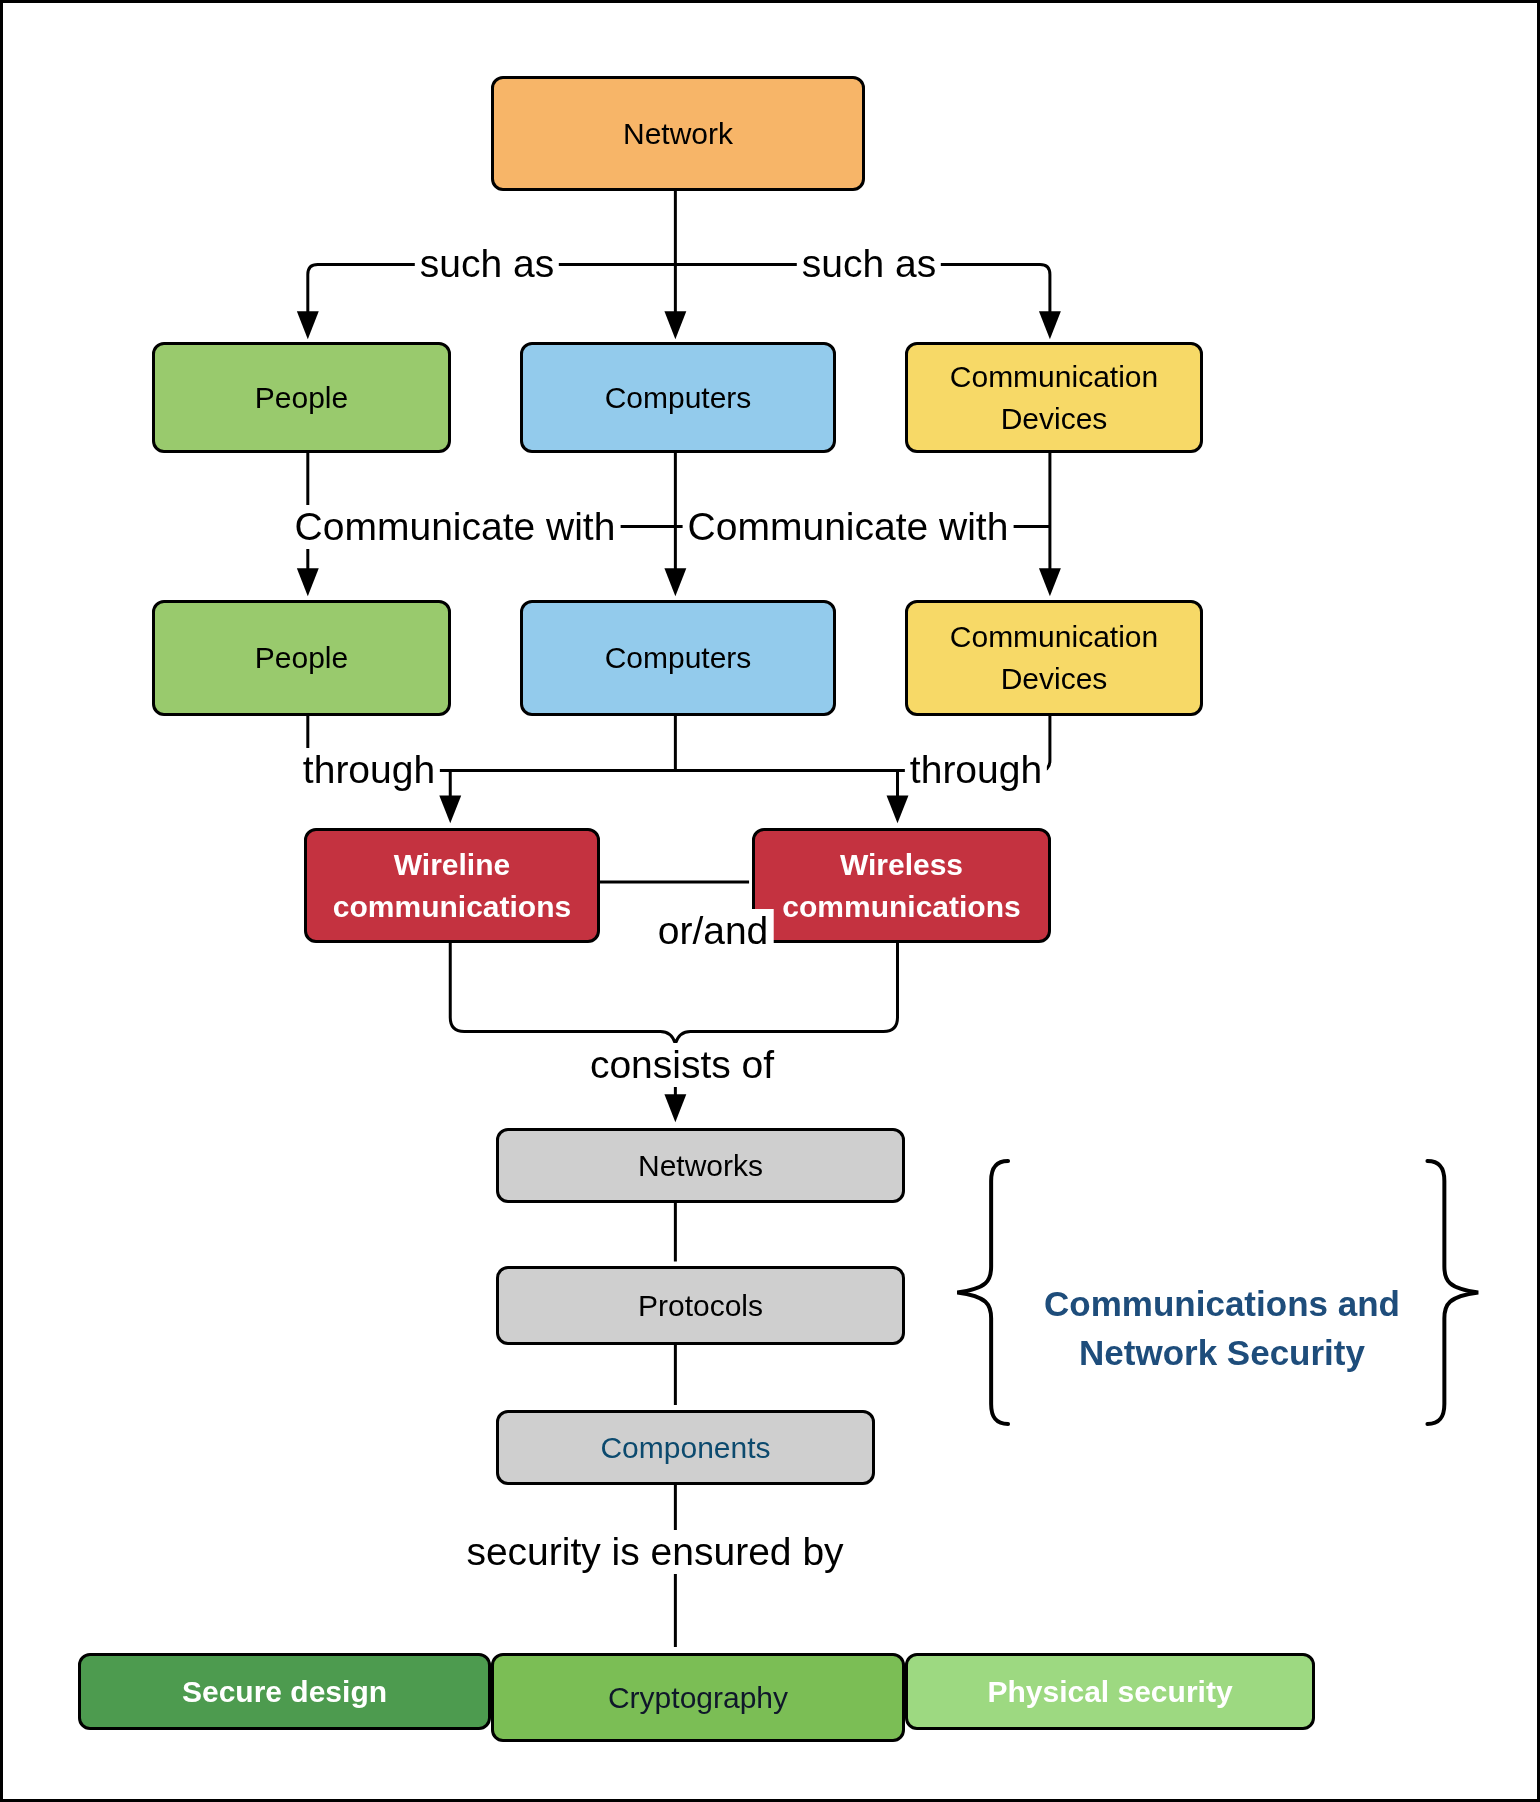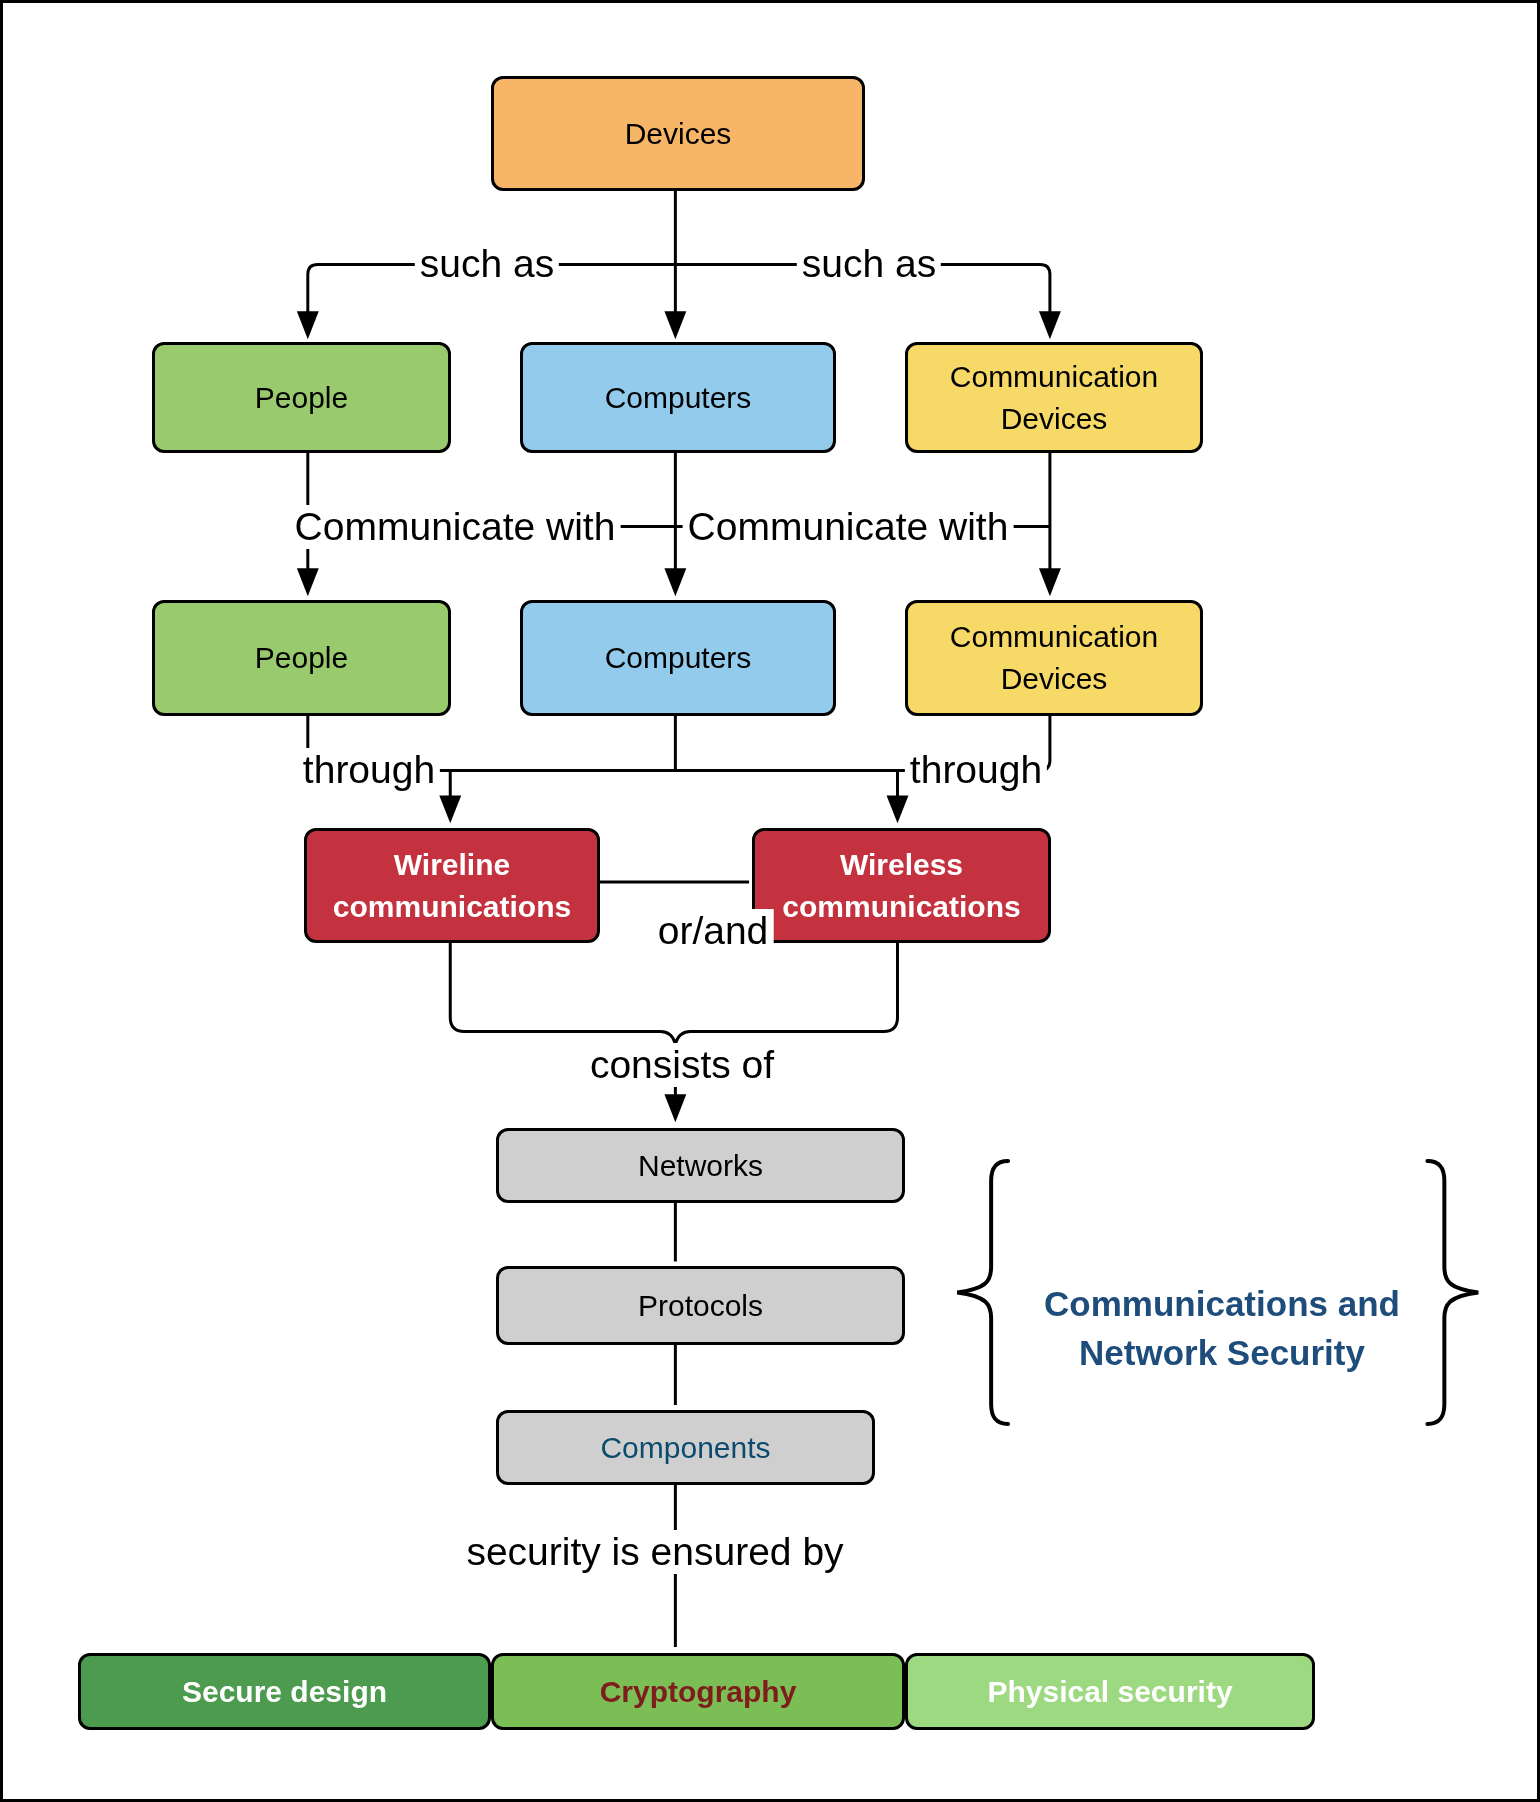--- a/index.html
+++ b/index.html
@@ -69,21 +69,21 @@
       <polygon points="675,1123 664,1095 686,1095"></polygon>
     </g>
 
     <g stroke-width="4" stroke-linecap="round">
       <path d="M1009,1162 C996,1162 992,1170 992,1182 L992,1268 C992,1282 988,1290 958,1294 C988,1298 992,1306 992,1320 L992,1406 C992,1418 996,1426 1009,1426"></path>
       <path d="M1430,1162 C1443,1162 1447,1170 1447,1182 L1447,1268 C1447,1282 1451,1290 1481,1294 C1451,1298 1447,1306 1447,1320 L1447,1406 C1447,1418 1443,1426 1430,1426"></path>
     </g>
   </svg>
 
   <div class="node" style="left: 488px; top: 73px; width: 374px; height: 115px; background: rgb(247, 181, 104); color: rgb(0, 0, 0);">
-    <span>Devices</span>
+    <span>Network</span>
   </div>
 
   <div class="node" style="left: 149px; top: 339px; width: 299px; height: 111px; background: rgb(153, 202, 109); color: rgb(0, 0, 0);">
     <span>People</span>
   </div>
   <div class="node" style="left: 517px; top: 339px; width: 316px; height: 111px; background: rgb(147, 203, 236); color: rgb(0, 0, 0);">
     <span>Computers</span>
   </div>
   <div class="node" style="left: 902px; top: 339px; width: 298px; height: 111px; background: rgb(247, 217, 103); color: rgb(0, 0, 0);">
     <span>Communication Devices</span>
@@ -112,21 +112,21 @@
   <div class="node" style="left: 493px; top: 1263px; width: 409px; height: 79px; background: rgb(207, 207, 207); color: rgb(0, 0, 0);">
     <span>Protocols</span>
   </div>
   <div class="node" style="left: 493px; top: 1407px; width: 379px; height: 75px; background: rgb(207, 207, 207); color: #0c4a6e;">
     <span>Components</span>
   </div>
 
   <div class="node" style="left: 75px; top: 1650px; width: 413px; height: 77px; background: rgb(77, 155, 79); color: rgb(255, 255, 255); font-weight: bold;">
     <span>Secure design</span>
   </div>
-  <div class="node" style="left: 488px; top: 1650px; width: 414px; height: 77px; background: rgb(123, 190, 85); color: #7f1d1d; font-weight: bold;">
+  <div class="node" style="left: 488px; top: 1650px; width: 414px; height: 89px; background: rgb(123, 190, 85); color: #0f172a; font-weight: normal;">
     <span>Cryptography</span>
   </div>
   <div class="node" style="left: 902px; top: 1650px; width: 410px; height: 77px; background: rgb(157, 217, 129); color: rgb(255, 255, 255); font-weight: bold;">
     <span>Physical security</span>
   </div>
 
   <div class="edge-label" style="left:484px;top:261px;">such as</div>
   <div class="edge-label" style="left:866px;top:261px;">such as</div>
   <div class="edge-label" style="left:452px;top:524px;">Communicate with</div>
   <div class="edge-label" style="left:845px;top:524px;">Communicate with</div>

